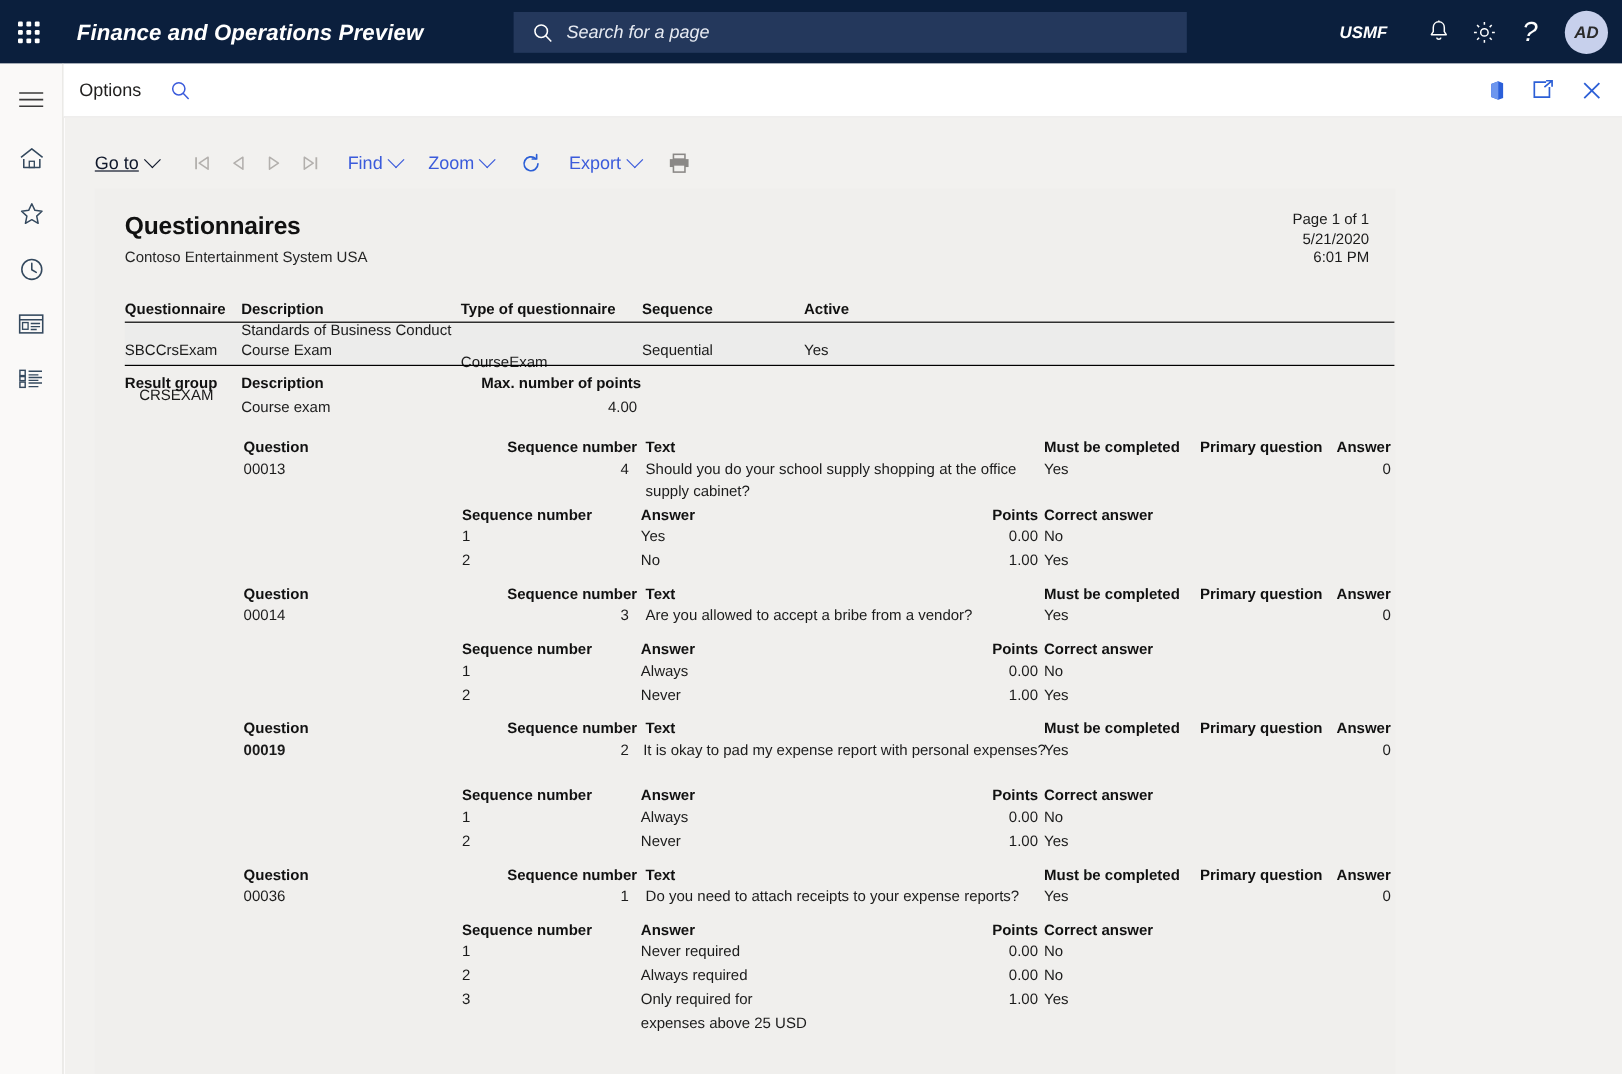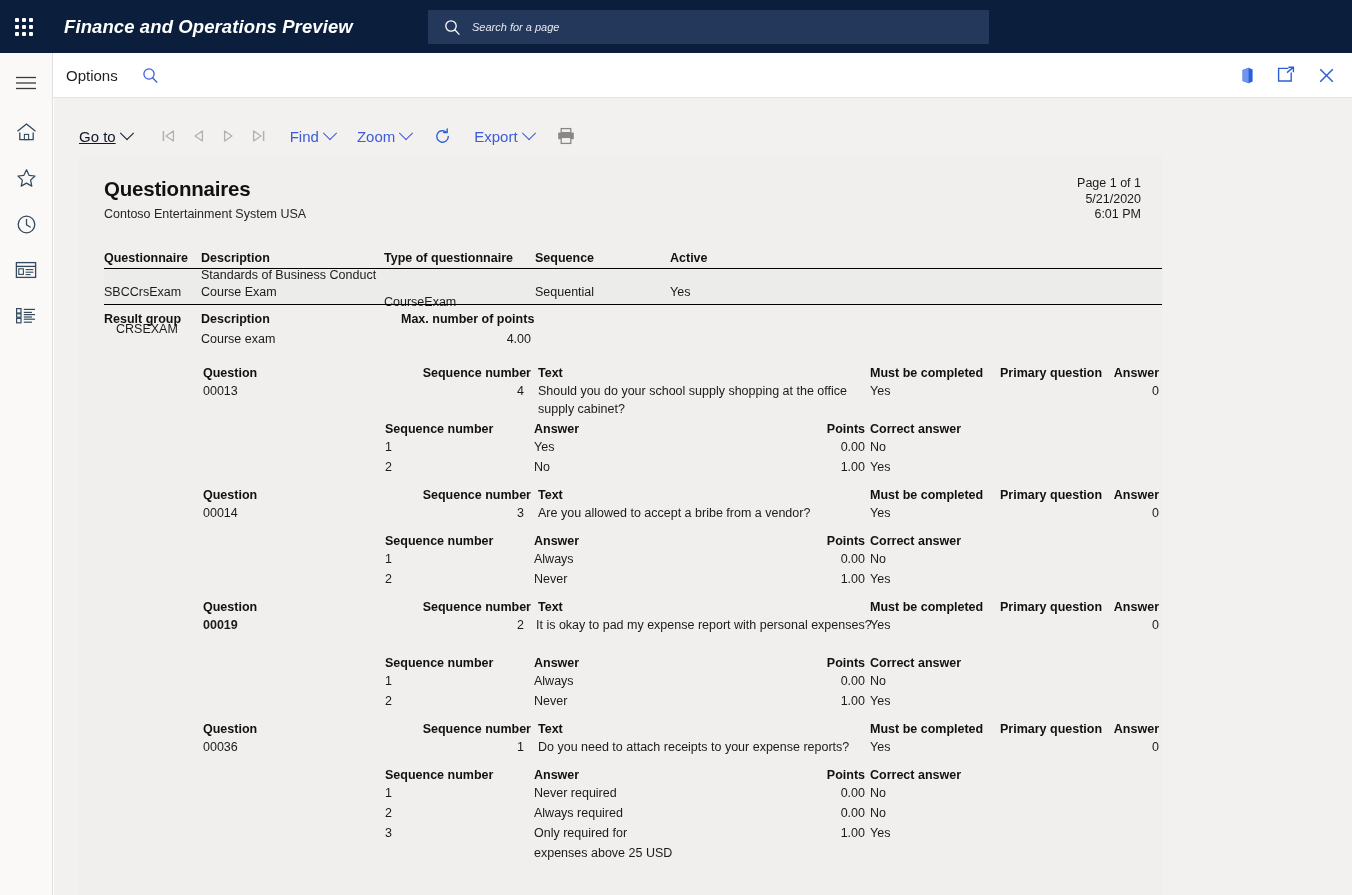--- a/index.html
+++ b/index.html
@@ -60,21 +60,21 @@
     cursor: text;
   }
   .search-box .mag {
     margin-left: 16px;
     margin-right: 11px;
     display: flex;
     align-items: center;
   }
   .search-placeholder {
     color: #e6eaf2;
-    font-size: 11px;
+    font-size: 15px;
     text-align: right;
   }
   .topright {
     position: absolute;
     right: 0; top: 0;
     height: 53px;
     display: flex;
     align-items: center;
   }
   .company {
@@ -280,20 +280,42 @@
   <div class="search-box">
     <span class="mag">
       <svg width="17" height="17" viewBox="0 0 17 17">
         <circle cx="7" cy="7" r="5.2" fill="none" stroke="#ffffff" stroke-width="1.3"></circle>
         <line x1="10.8" y1="10.8" x2="15.4" y2="15.6" stroke="#ffffff" stroke-width="1.3"></line>
       </svg>
     </span>
     <span class="search-placeholder">Search for a page</span>
   </div>
 
+  <div class="topright">
+    <span class="company">USMF</span>
+    <span class="topicon">
+      <svg width="20" height="21" viewBox="0 0 20 21">
+        <path d="M10 2.2c-2.7 0-4.6 2-4.6 4.7v3.5l-1.6 2.5h12.4l-1.6-2.5V6.9c0-2.7-1.9-4.7-4.6-4.7z" fill="none" stroke="#ffffff" stroke-width="1.25" stroke-linejoin="round"></path>
+        <path d="M8.2 15.3a1.85 1.85 0 0 0 3.6 0" fill="none" stroke="#ffffff" stroke-width="1.25"></path>
+        <line x1="10" y1="1" x2="10" y2="2.3" stroke="#ffffff" stroke-width="1.25"></line>
+      </svg>
+    </span>
+    <span class="topicon">
+      <svg width="22" height="22" viewBox="0 0 22 22">
+        <g fill="none" stroke="#ffffff" stroke-width="1.25">
+          <circle cx="11" cy="11" r="3.1"></circle>
+          <path d="M11 2.3v2.4M11 17.3v2.4M2.3 11h2.4M17.3 11h2.4M4.9 4.9l1.7 1.7M15.4 15.4l1.7 1.7M17.1 4.9l-1.7 1.7M6.6 15.4l-1.7 1.7"></path>
+        </g>
+      </svg>
+    </span>
+    <span class="topicon">
+      <span class="helpglyph">?</span>
+    </span>
+    <span class="avatar">AD</span>
+  </div>
 </div>
 
 <div class="rail">
   <div class="rail-item rail-hamburger">
     <svg width="22" height="16" viewBox="0 0 22 16">
       <g stroke="#3a3a3a" stroke-width="1.3">
         <line x1="1" y1="2.5" x2="21" y2="2.5"></line>
         <line x1="1" y1="8" x2="21" y2="8"></line>
         <line x1="1" y1="13.5" x2="21" y2="13.5"></line>
       </g>

